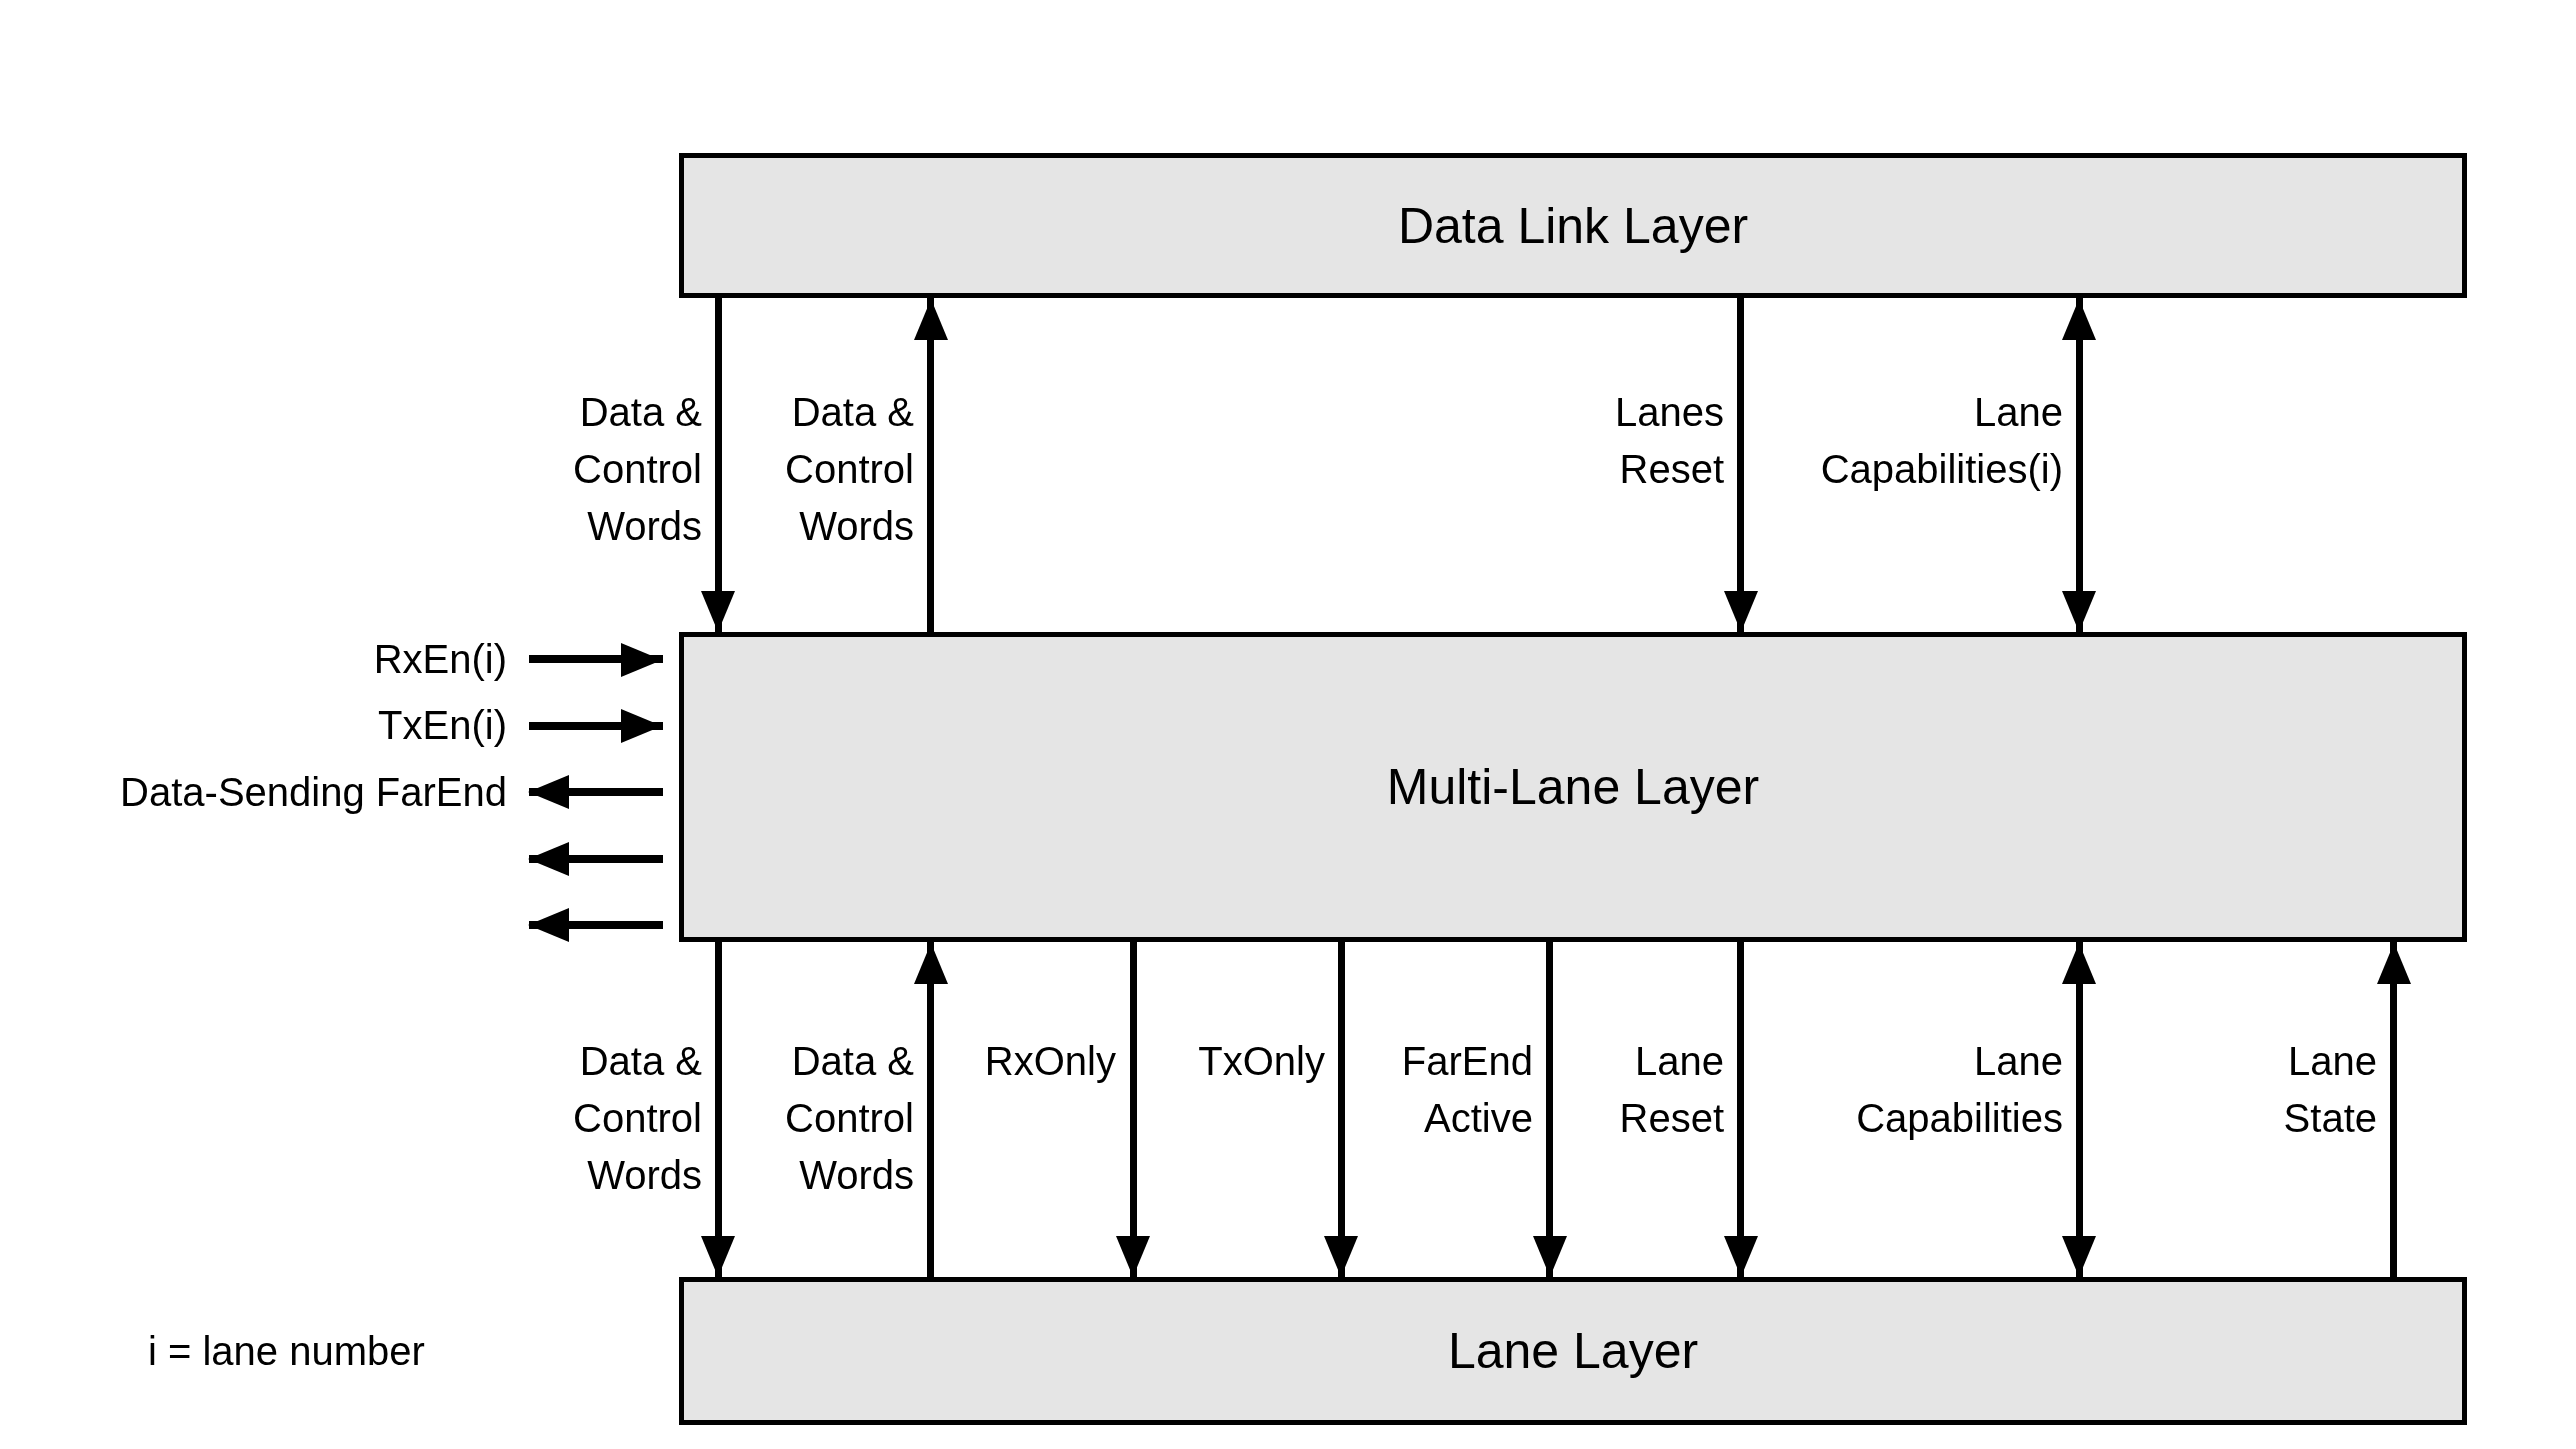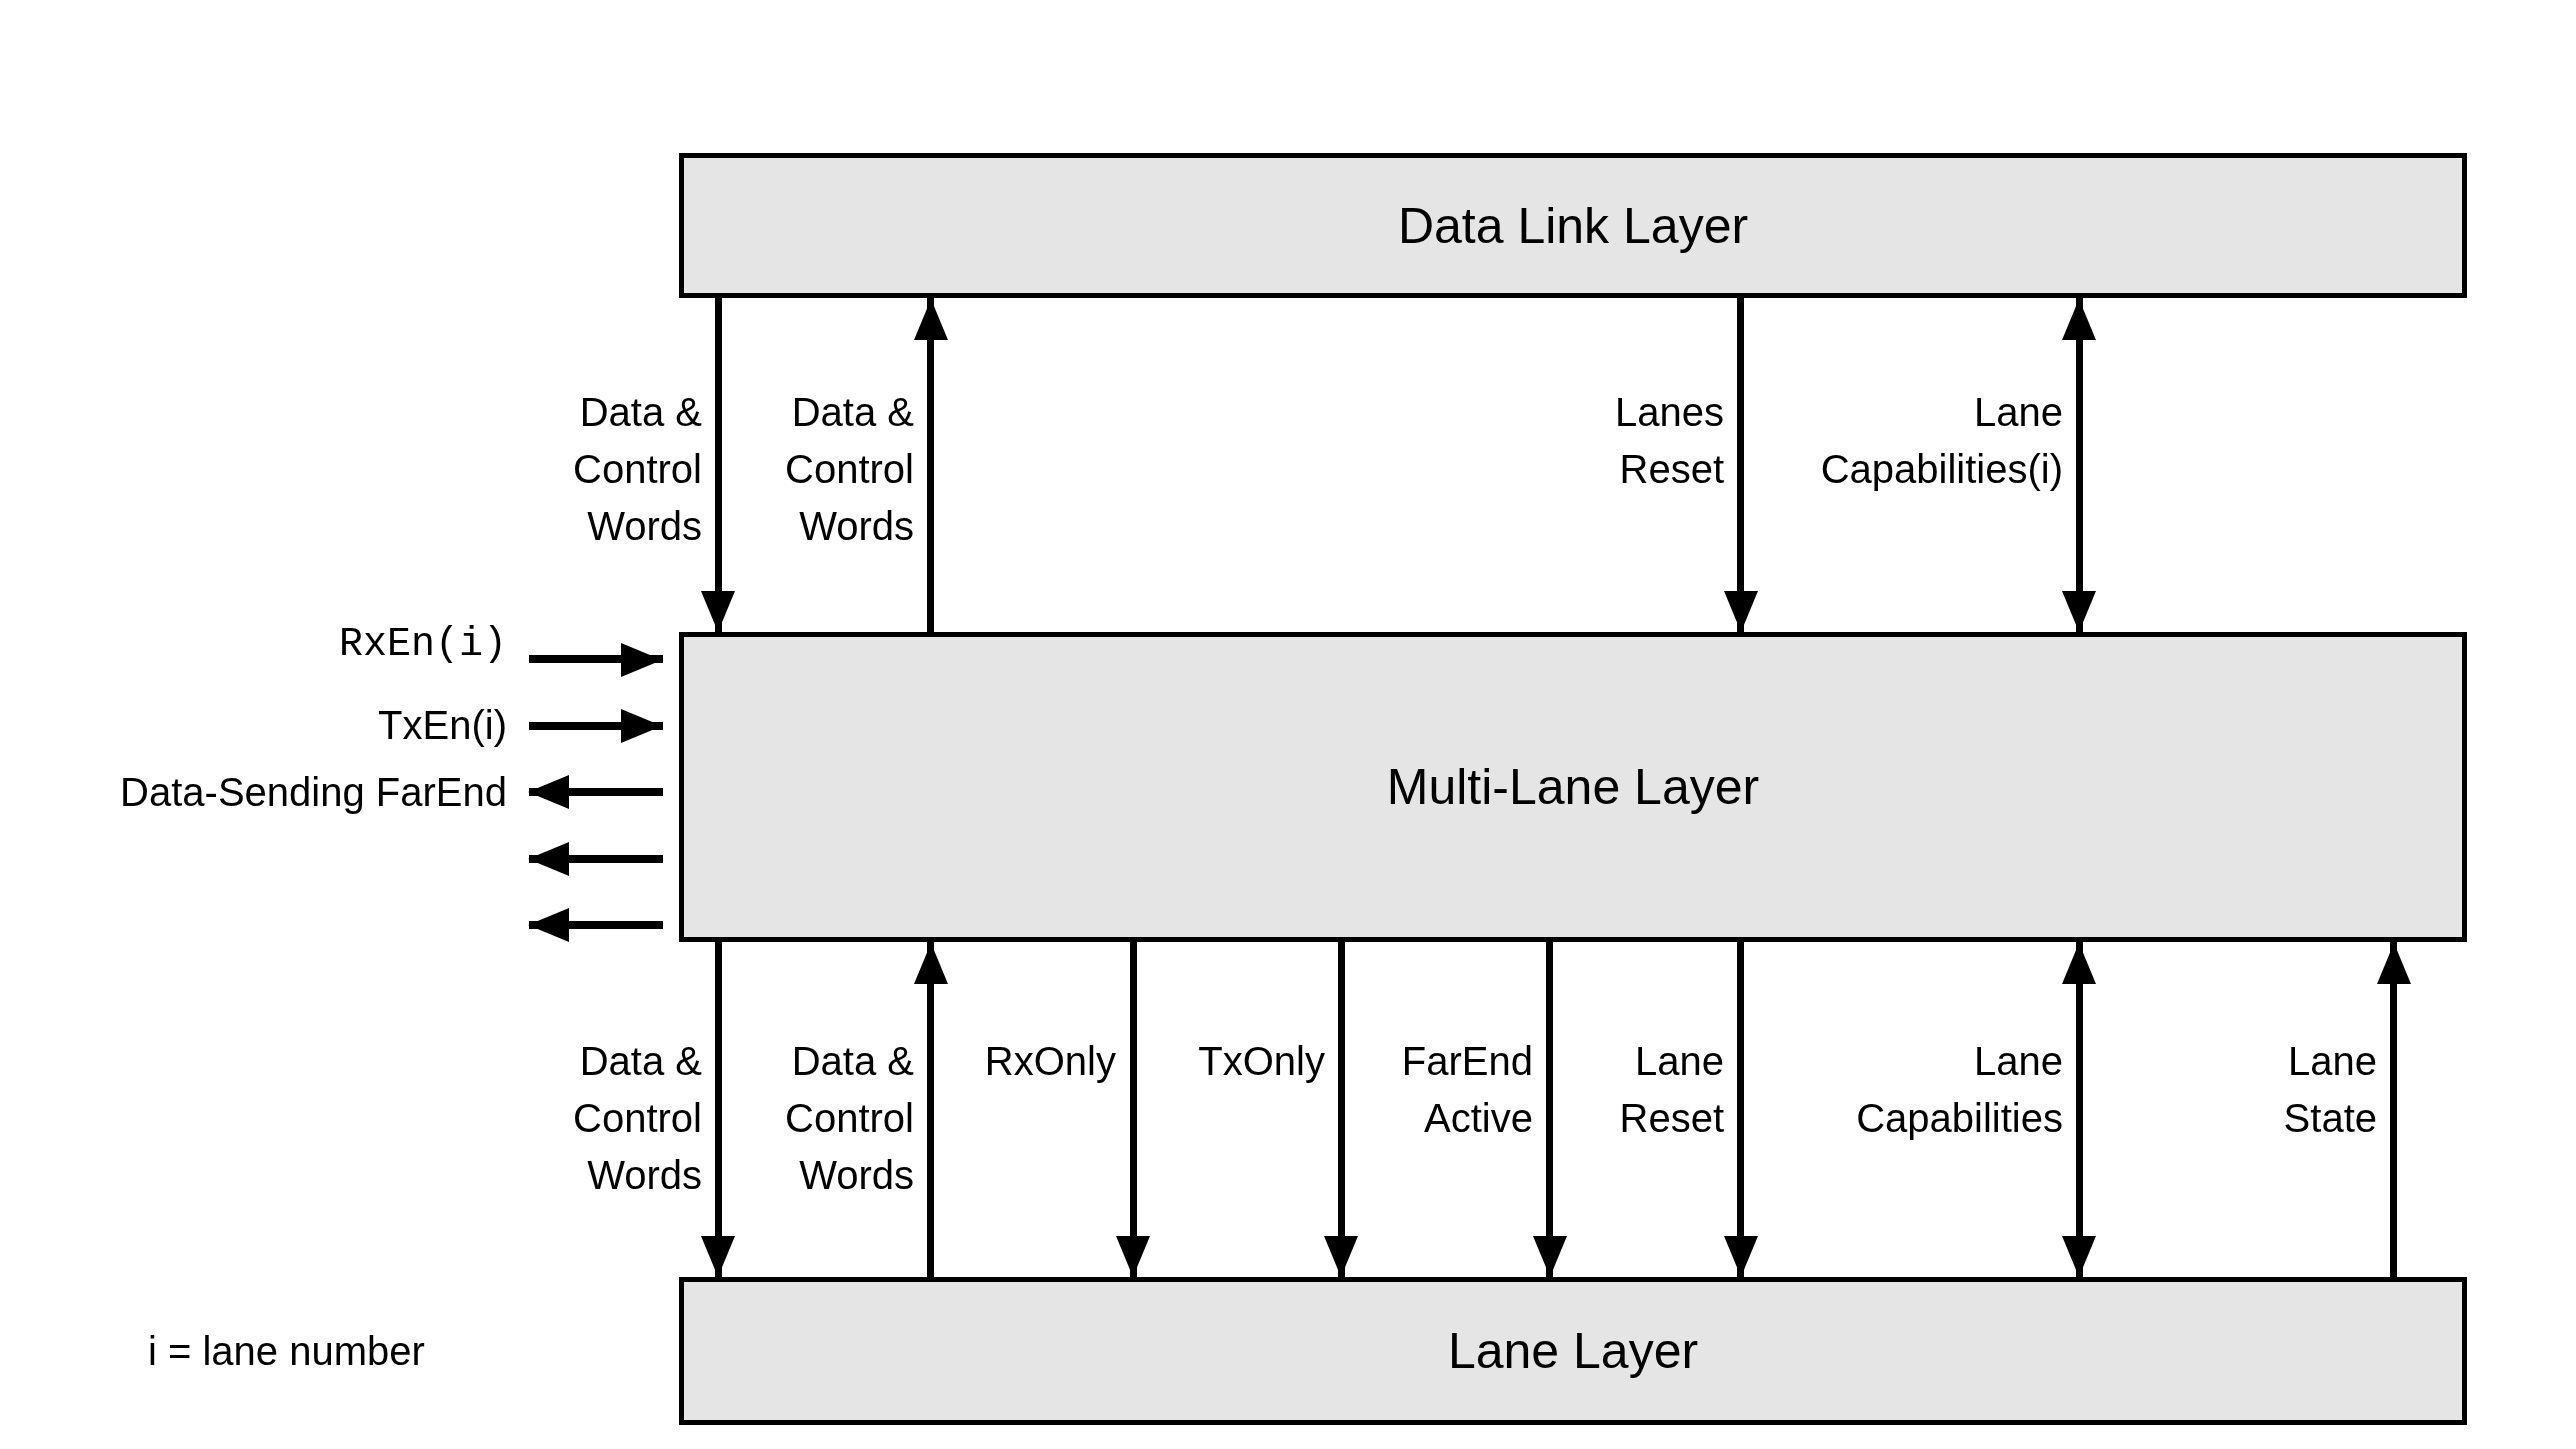--- a/index.html
+++ b/index.html
@@ -134,21 +134,21 @@
   <div class="vlabel" style="left:1611px;top:1033px;">Lane
 Capabilities</div>
 
   <div class="vline" style="left:2390px;top:942px;height:335px;"></div>
   <div class="head head-up" style="left:2377px;top:943px;"></div>
   <div class="vlabel" style="left:1925px;top:1033px;">Lane
 State</div>
 
   <div class="hline" style="left:529px;top:655px;width:134px;"></div>
   <div class="head head-right" style="left:621px;top:643px;"></div>
-  <div class="llabel" style="left:55px;top:616px;font-family:Liberation Mono, monospace;">RxEn(i)</div>
+  <div class="llabel" style="left:55px;top:631px;">RxEn(i)</div>
 
   <div class="hline" style="left:529px;top:722px;width:134px;"></div>
   <div class="head head-right" style="left:621px;top:709px;"></div>
   <div class="llabel" style="left:55px;top:697px;">TxEn(i)</div>
 
   <div class="hline" style="left:529px;top:788px;width:134px;"></div>
   <div class="head head-left" style="left:528px;top:775px;"></div>
   <div class="llabel" style="left:55px;top:764px;">Data-Sending FarEnd</div>
 
   <div class="hline" style="left:529px;top:855px;width:134px;"></div>

